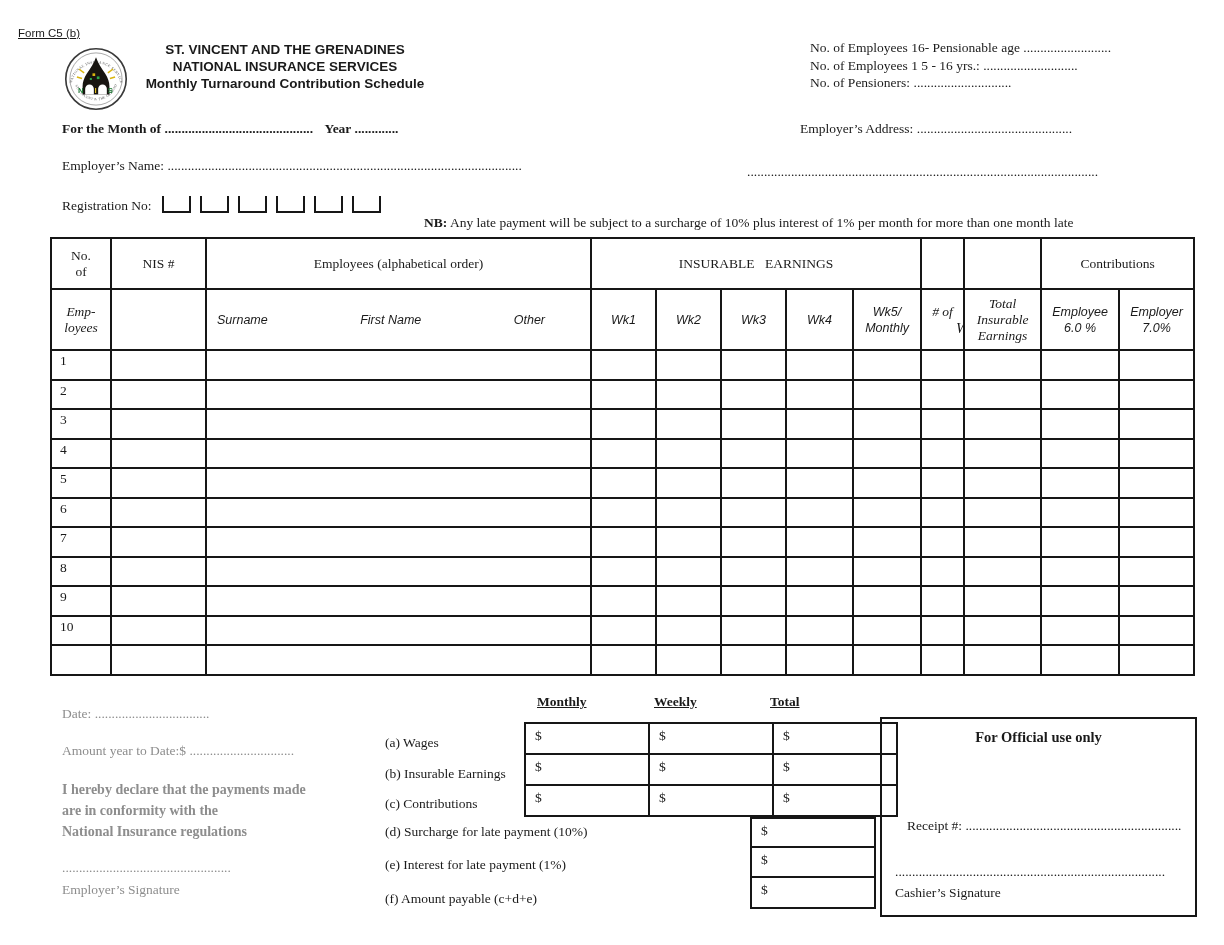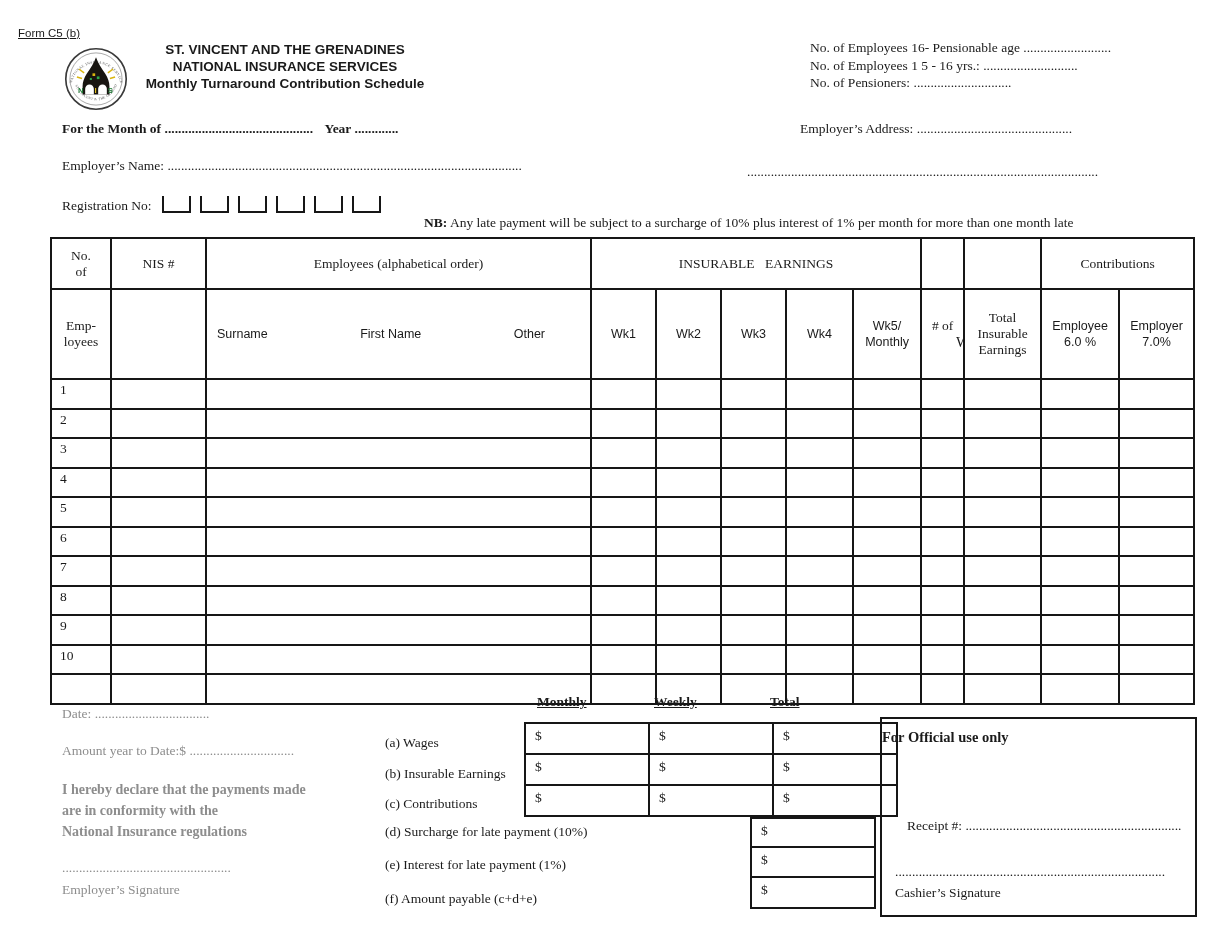--- a/index.html
+++ b/index.html
@@ -140,21 +140,21 @@
           <div>No.</div>
             <div>of</div>
         </td>
         <td>NIS #</td>
         <td>Employees (alphabetical order)</td>
         <td colspan="5" class="wordspread">INSURABLE EARNINGS</td>
         <td></td>
         <td></td>
         <td colspan="2">Contributions</td>
       </tr>
-      <tr style="height:90px;">
+      <tr style="height:61px;font-style:italic;">
         <td>
           <div>Emp-</div>
             <div>loyees</div>
         </td>
         <td></td>
         <td>
           <div class="namesflex sub">
             <span>Surname</span>
             <span>First Name</span>
             <span>Other</span>
@@ -403,21 +403,21 @@
     <div class="abs b" style="left:0;top:779px;width:330px;font-size:14px;line-height:21px;">
       <div>I hereby declare that the payments made</div>
       <div>are in conformity with the</div>
       <div>National Insurance regulations</div>
     </div>
     <div class="abs fs" style="left:0;top:860px;">..................................................</div>
     <div class="abs fs" style="left:0;top:882px;">Employer’s Signature</div>
   </div>
 
   <div class="abs officialbox" style="left:880px;top:717px;">
-    <div class="abs b" style="left:0;top:10px;width:100%;font-size:14.5px;">For Official use only</div>
+    <div class="abs b" style="left:0;top:10px;width:100%;text-align:center;font-size:14.5px;">For Official use only</div>
     <div class="abs fs" style="left:13px;top:99px;white-space:nowrap;margin-left:12px;">
       <span>Receipt #:</span>
       <span>................................................................</span>
     </div>
     <div class="abs fs" style="left:13px;top:145px;">................................................................................</div>
     <div class="abs fs" style="left:13px;top:166px;">Cashier’s Signature</div>
   </div>
 
 </div>
 

